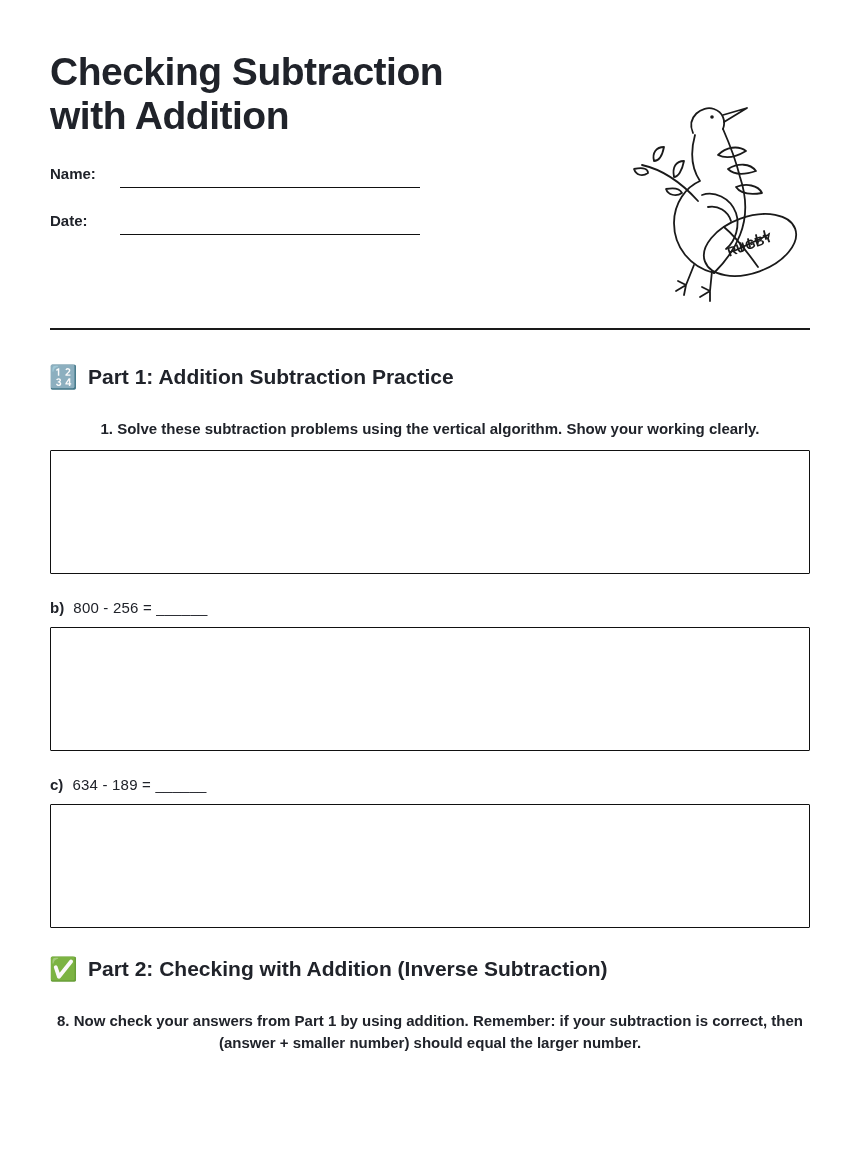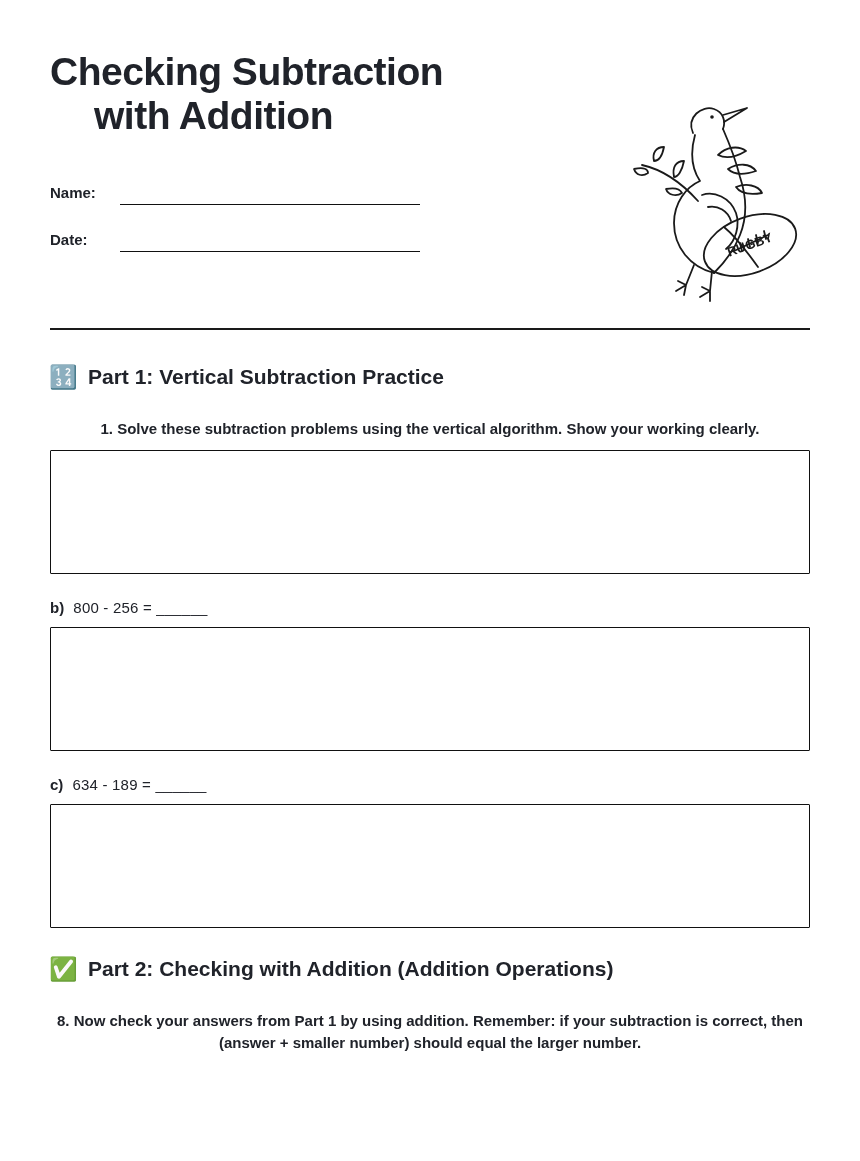--- a/index.html
+++ b/index.html
@@ -30,28 +30,28 @@
   .title {
     font-size: 39px;
     font-weight: bold;
     line-height: 1.12;
     color: #20232a;
     letter-spacing: -0.5px;
     margin: 0;
     padding-top: 10px;
     max-width: 470px;
   }
-  .title .line2 { display: block; margin-left: 44px; }
+  .title .line2 { display: block; }
 
   .meta {
     margin-top: 28px;
   }
   .meta-row {
     display: flex;
-    align-items: flex-end;
+    align-items: flex-start;
     height: 40px;
   }
   .meta-label {
     font-size: 15px;
     font-weight: bold;
     color: #20232a;
     width: 70px;
     padding-bottom: 4px;
   }
   .meta-line {
@@ -187,39 +187,39 @@
         <path d="M150 148 L152 156 M158 144 L160 152 M166 140 L168 148 M174 136 L176 144"></path>
         <text x="160" y="154" transform="rotate(-20 160 150)" text-anchor="middle" font-family="Liberation Sans, sans-serif" font-size="13" font-weight="bold" fill="#1a1a1a" stroke="none">RUGBY</text>
       </svg>
     </div>
   </div>
 
   <div class="divider"></div>
 
   <div class="section-head">
     <span class="section-emoji">🔢</span>
-    <span class="section-title">Part 1: Vertical Subtraction Practice</span>
+    <span class="section-title">Part 1: Addition Subtraction Practice</span>
   </div>
 
   <div class="instruction">1. Solve these subtraction problems using the vertical algorithm. Show your working clearly.</div>
 
   <div class="workbox"></div>
 
   <div class="problem">
     <span class="letter">b)</span>
     <span class="expr">800 - 256 = ______</span>
   </div>
   <div class="workbox"></div>
 
   <div class="problem">
     <span class="letter">c)</span>
     <span class="expr">634 - 189 = ______</span>
   </div>
   <div class="workbox"></div>
 
   <div class="section-head part2-head">
     <span class="section-emoji">✅</span>
-    <span class="section-title">Part 2: Checking with Addition (Addition Operations)</span>
+    <span class="section-title">Part 2: Checking with Addition (Inverse Subtraction)</span>
   </div>
 
   <div class="instruction">8. Now check your answers from Part 1 by using addition. Remember: if your subtraction is correct, then (answer + smaller number) should equal the larger number.</div>
 
 </div>
 
 </body></html>

